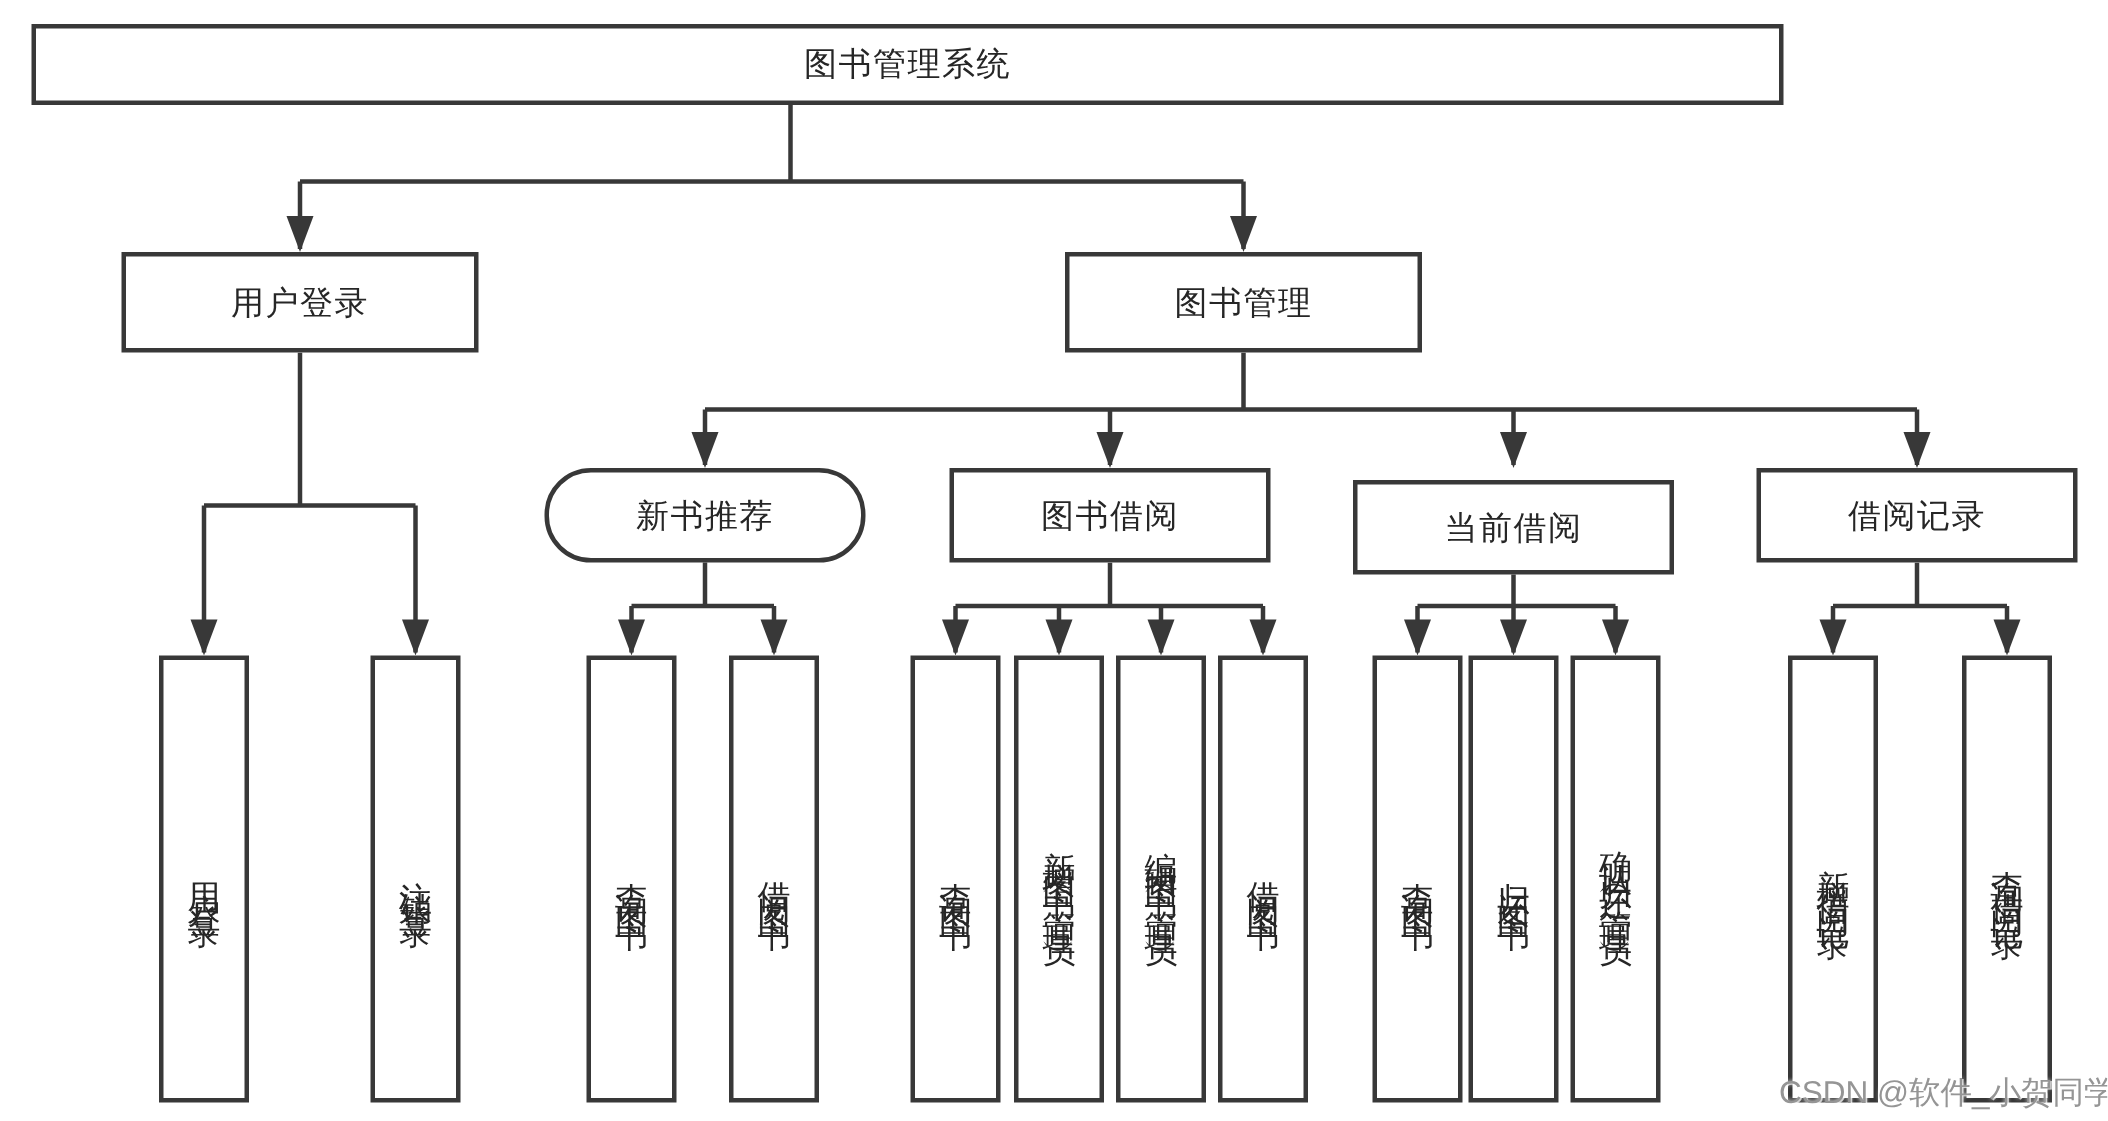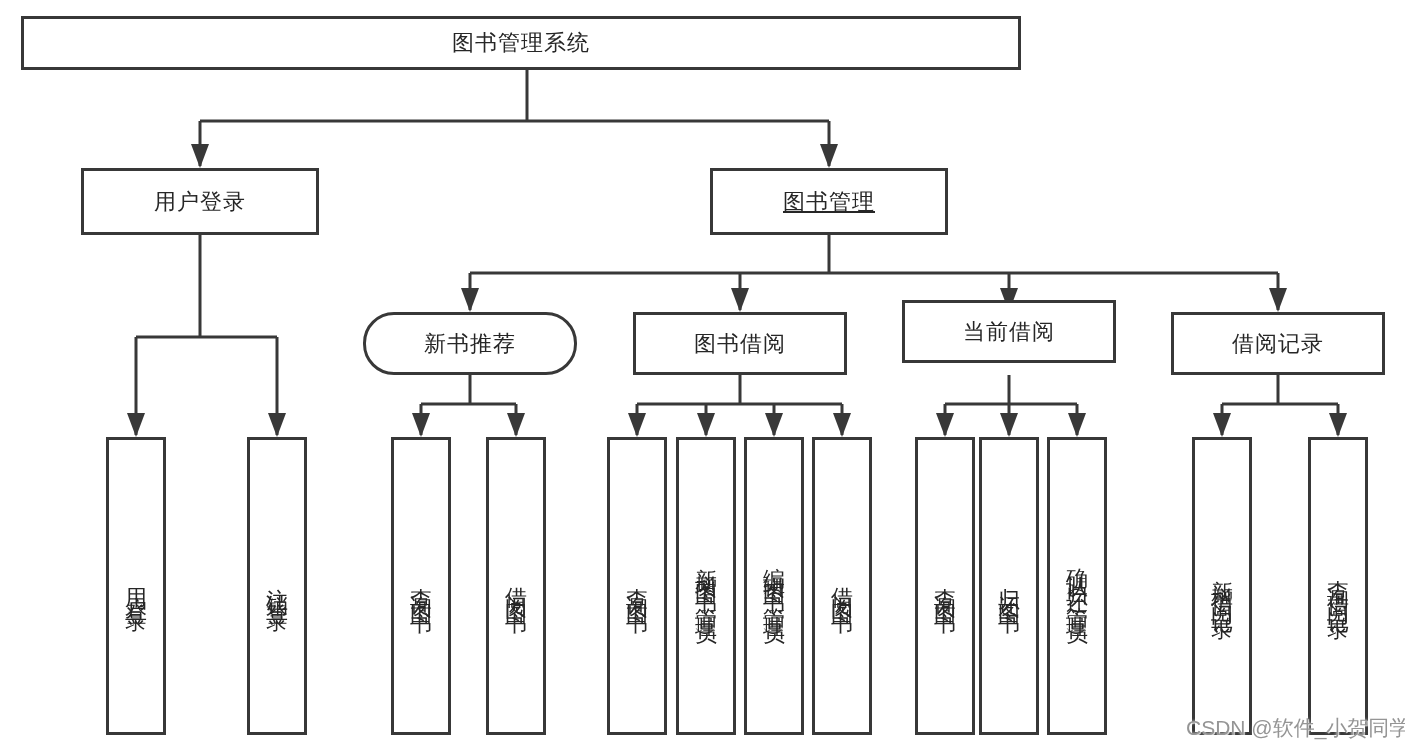--- a/index.html
+++ b/index.html
@@ -102,38 +102,38 @@
       <polygon points="765,413 783,413 774,437"></polygon>
       <polygon points="833,413 851,413 842,437"></polygon>
       <polygon points="936,413 954,413 945,437"></polygon>
       <polygon points="1000,413 1018,413 1009,437"></polygon>
       <polygon points="1068,413 1086,413 1077,437"></polygon>
       <polygon points="1213,413 1231,413 1222,437"></polygon>
       <polygon points="1329,413 1347,413 1338,437"></polygon>
     </g>
   </svg>
 
-  <div class="node hbox" style="left:21px; top:16px; width:1000px; height:54px;">
+  <div class="node hbox" style="left:21px; top:16px; width:1168px; height:54px;">
     <span>图书管理系统</span>
   </div>
 
   <div class="node hbox" style="left:81px; top:168px; width:238px; height:67px;">
     <span>用户登录</span>
   </div>
-  <div class="node hbox" style="left:710px; top:168px; width:238px; height:67px;text-decoration:underline;">
+  <div class="node hbox" style="left:710px; top:168px; width:238px; height:67px;">
     <span>图书管理</span>
   </div>
 
   <div class="node hbox" style="left:363px; top:312px; width:214px; height:63px;border-radius:31px;">
     <span>新书推荐</span>
   </div>
   <div class="node hbox" style="left:633px; top:312px; width:214px; height:63px;">
     <span>图书借阅</span>
   </div>
-  <div class="node hbox" style="left:902px; top:300px; width:214px; height:63px;">
+  <div class="node hbox" style="left:902px; top:320px; width:214px; height:63px;">
     <span>当前借阅</span>
   </div>
   <div class="node hbox" style="left:1171px; top:312px; width:214px; height:63px;">
     <span>借阅记录</span>
   </div>
 
   <div class="node vbox" style="left:106px;">
     <span class="vtext">用户登录</span>
   </div>
   <div class="node vbox" style="left:247px;">

